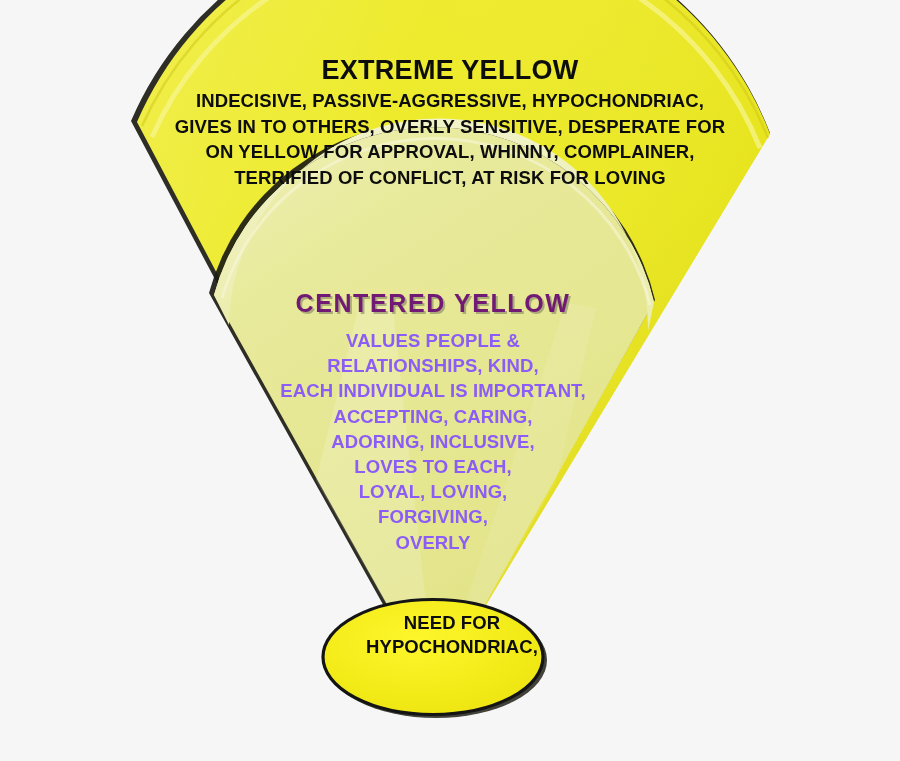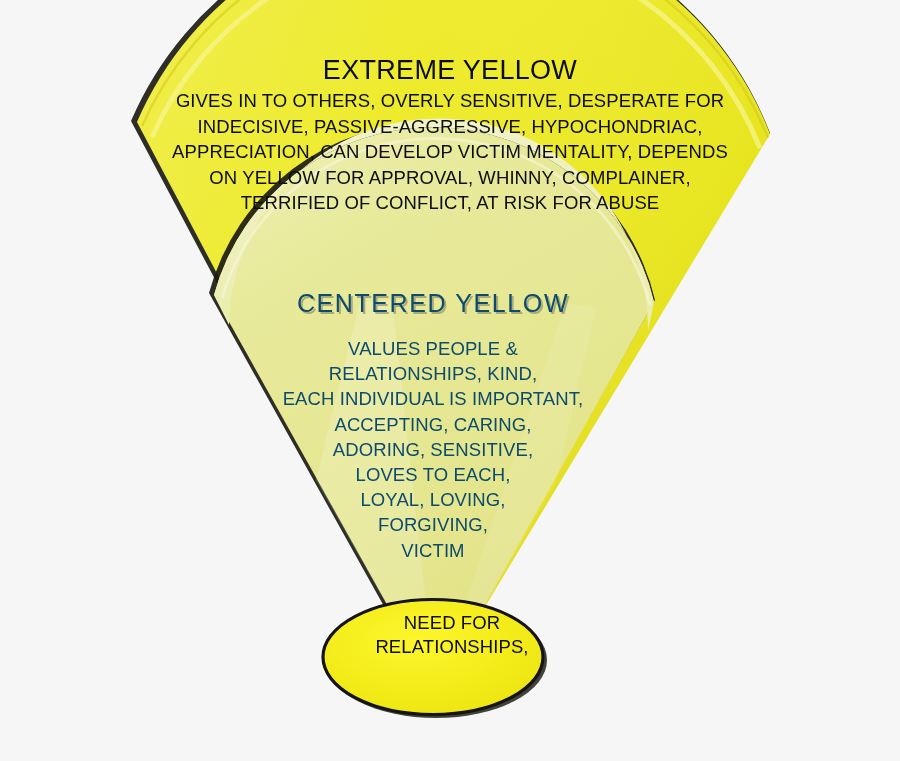--- a/index.html
+++ b/index.html
@@ -26,21 +26,21 @@
     width: 900px;
     height: 761px;
   }
 
   
   .layer {
     position: absolute;
     text-align: center;
     color: #0d0d0d;
     font-family: "Liberation Sans", sans-serif;
-    font-weight: normal;
+    font-weight: bold;
     -webkit-font-smoothing: antialiased;
   }
 
   #extreme-block {
     left: 150px;
     top: 54px;
     width: 600px;
   }
   #extreme-title {
     font-size: 27px;
@@ -60,29 +60,29 @@
 
   #centered-block {
     left: 208px;
     top: 288px;
     width: 450px;
   }
   #centered-title {
     font-size: 25px;
     letter-spacing: 1.6px;
     line-height: 30px;
-    color: #0c4a6e;
+    color: #701a75;
     text-shadow: 2px 2px 0 rgba(120,120,95,0.55);
-    margin-bottom: 18px;
+    margin-bottom: 10px;
   }
   #centered-traits {
     font-size: 18.5px;
     line-height: 25.2px;
     letter-spacing: 0.1px;
-    color: #0c4a6e;
+    color: #8b5cf6;
     text-align: center;
   }
   #centered-traits .ln {
     display: block;
     white-space: nowrap;
   }
 
   #core-block {
     left: 342px;
     top: 611px;
@@ -156,43 +156,42 @@
 
     <g>
       <ellipse cx="436" cy="660" rx="111" ry="58" fill="#22221a" opacity="0.85"></ellipse>
       <ellipse cx="433" cy="657" rx="110" ry="57.5" fill="url(#gradCore)" stroke="#141414" stroke-width="3.2"></ellipse>
     </g>
   </svg>
 
   <div class="layer" id="extreme-block">
     <div id="extreme-title">EXTREME YELLOW</div>
     <div id="extreme-traits">
+      <span class="ln">INDECISIVE, PASSIVE-AGGRESSIVE, HYPOCHONDRIAC,</span>
       <span class="ln">GIVES IN TO OTHERS, OVERLY SENSITIVE, DESPERATE FOR</span>
-      <span class="ln">INDECISIVE, PASSIVE-AGGRESSIVE, HYPOCHONDRIAC,</span>
-      <span class="ln">APPRECIATION, CAN DEVELOP VICTIM MENTALITY, DEPENDS</span>
       <span class="ln">ON YELLOW FOR APPROVAL, WHINNY, COMPLAINER,</span>
-      <span class="ln">TERRIFIED OF CONFLICT, AT RISK FOR ABUSE</span>
+      <span class="ln">TERRIFIED OF CONFLICT, AT RISK FOR LOVING</span>
     </div>
   </div>
 
   <div class="layer" id="centered-block">
     <div id="centered-title">CENTERED YELLOW</div>
     <div id="centered-traits">
       <span class="ln">VALUES PEOPLE &amp;</span>
       <span class="ln">RELATIONSHIPS, KIND,</span>
       <span class="ln">EACH INDIVIDUAL IS IMPORTANT,</span>
       <span class="ln">ACCEPTING, CARING,</span>
-      <span class="ln">ADORING, SENSITIVE,</span>
+      <span class="ln">ADORING, INCLUSIVE,</span>
       <span class="ln">LOVES TO EACH,</span>
       <span class="ln">LOYAL, LOVING,</span>
       <span class="ln">FORGIVING,</span>
-      <span class="ln">VICTIM</span>
+      <span class="ln">OVERLY</span>
     </div>
   </div>
 
   <div class="layer" id="core-block">
     <div id="core-text">
       <span class="ln">NEED FOR</span>
-      <span class="ln">RELATIONSHIPS,</span>
+      <span class="ln">HYPOCHONDRIAC,</span>
     </div>
   </div>
 
 </div>
 
 </body></html>

